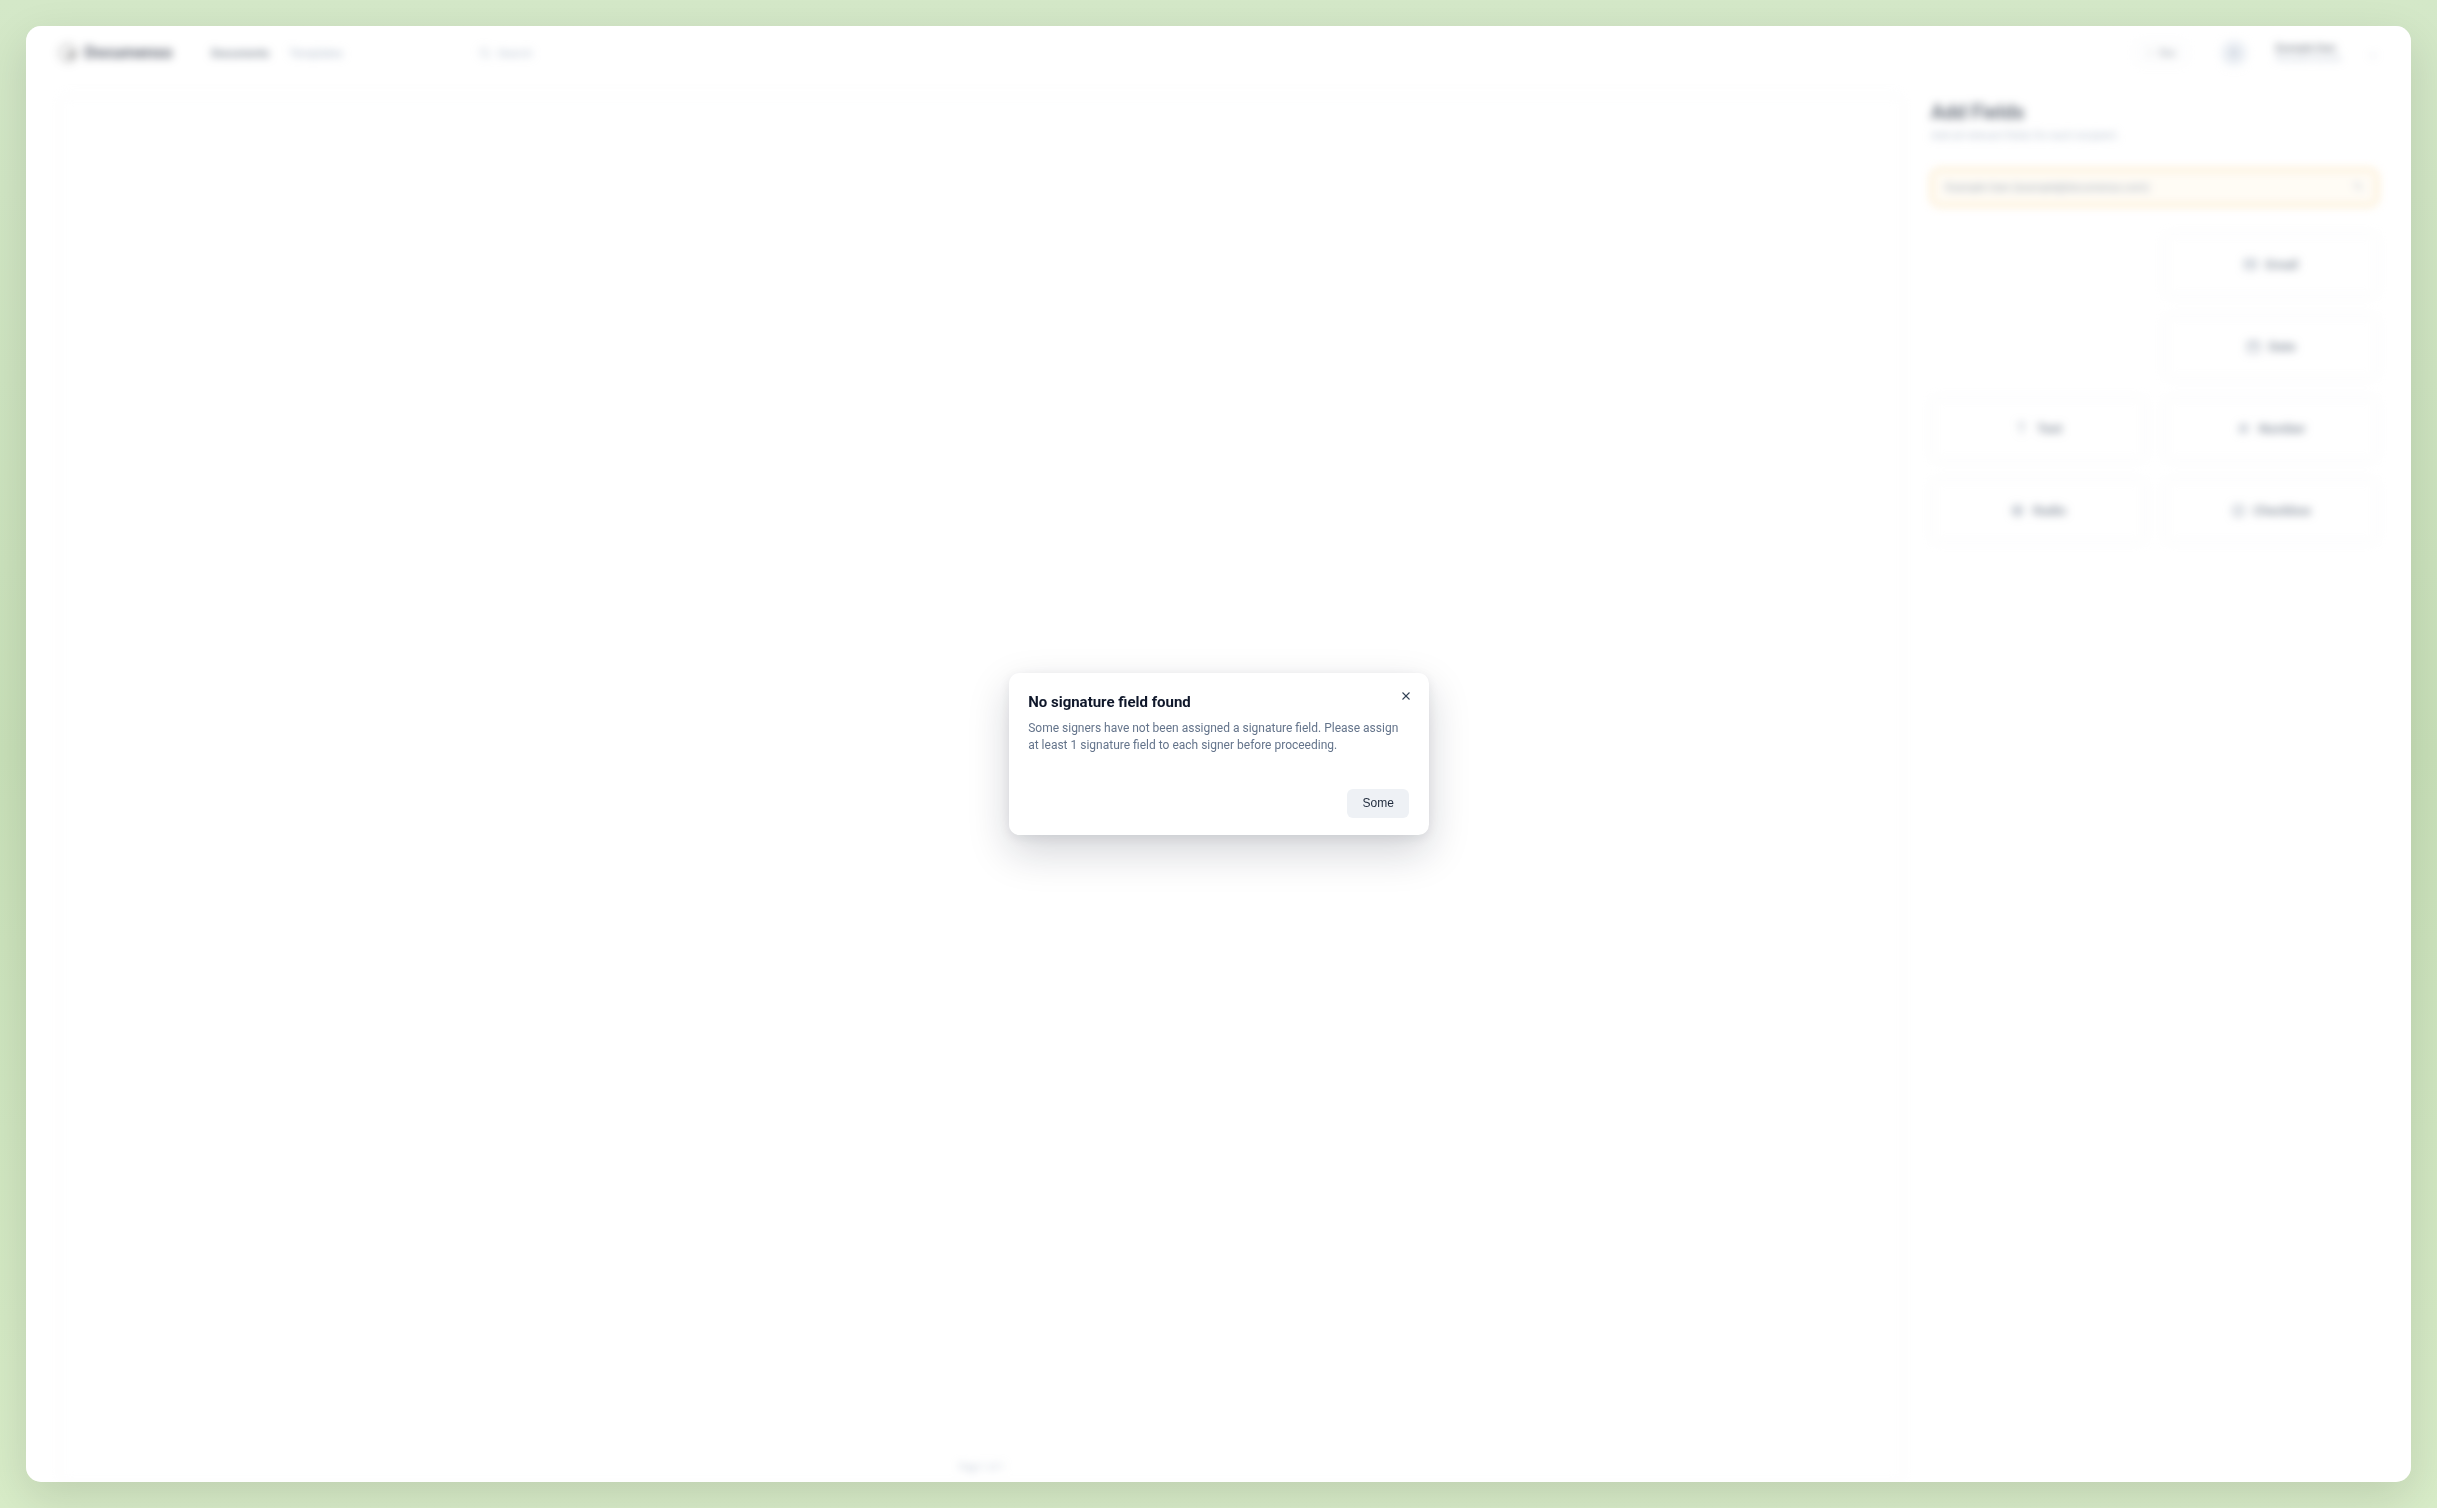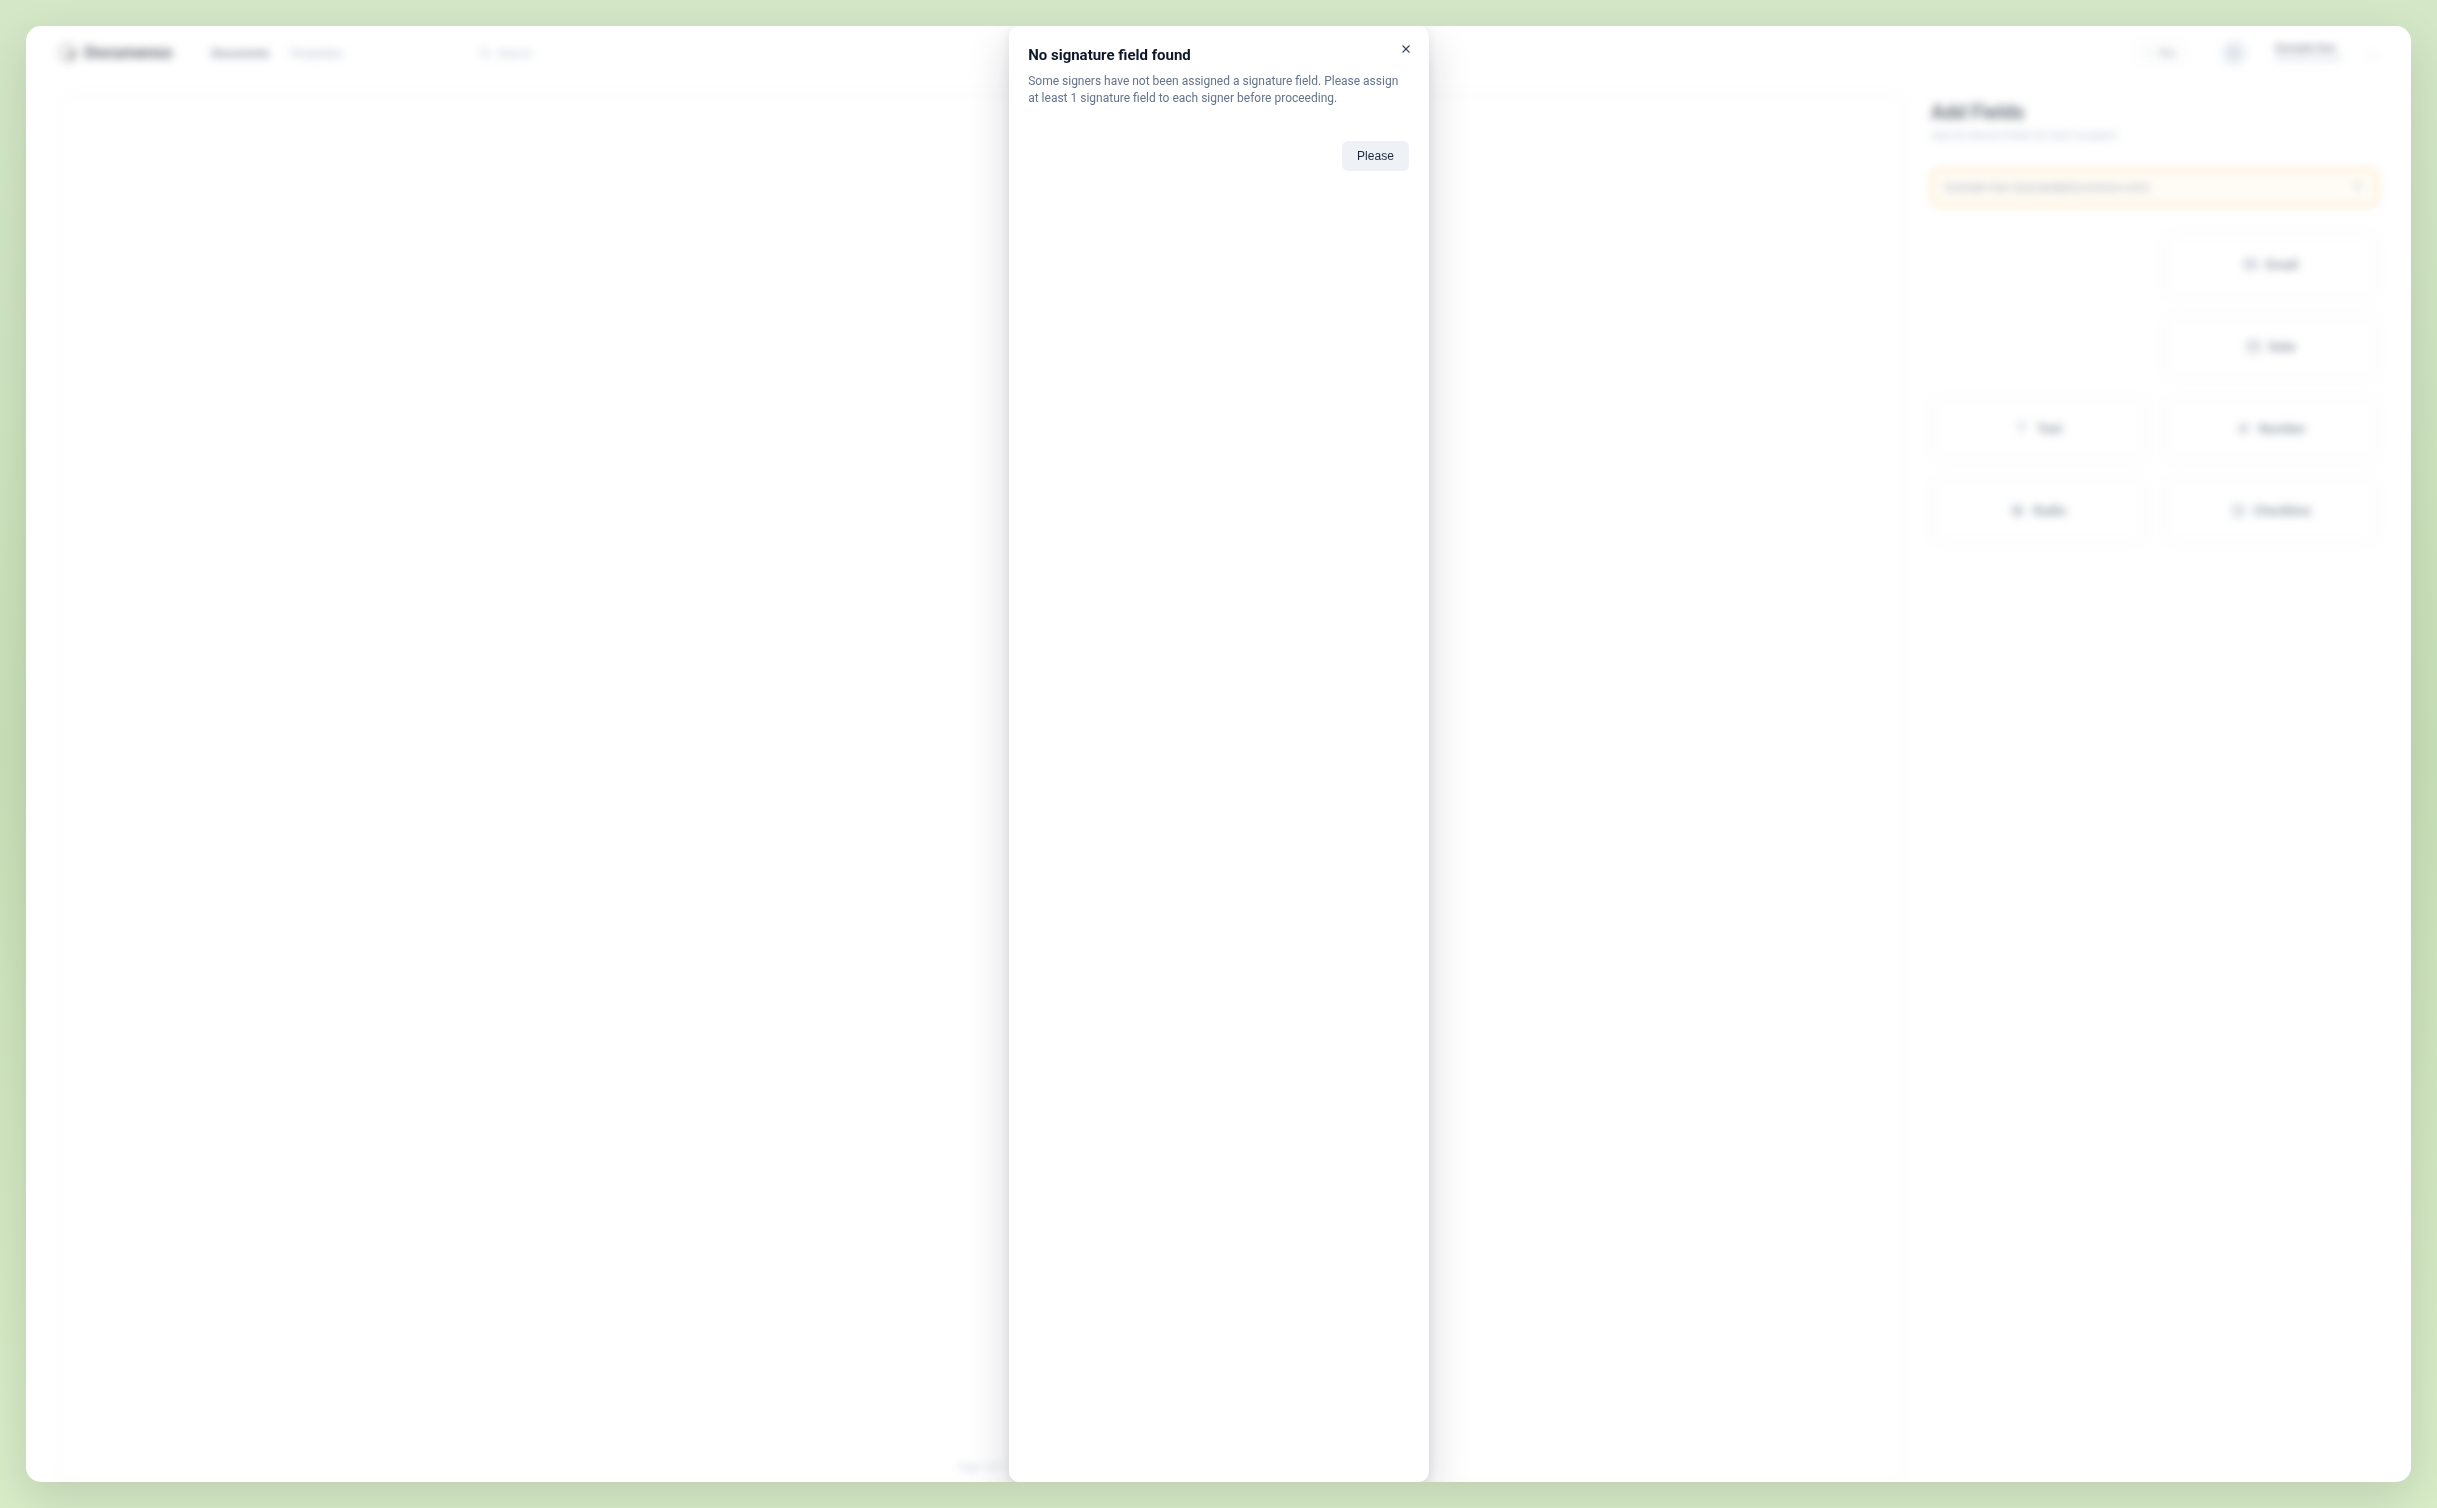--- a/index.html
+++ b/index.html
@@ -119,21 +119,21 @@
     font-weight: 600;
     font-size: 13px;
   }
   .field-card.empty { border: none; box-shadow: none; }
   .field-icon { width: 15px; height: 15px; stroke: #64748b; stroke-width: 2; fill: none; }
   
   .modal-overlay {
     position: absolute;
     inset: 0;
     background: rgba(255,255,255,0.35);
-    display: flex; justify-content: center;
+    display: flex; align-items: center; justify-content: center;
   }
   .modal {
     width: 420px;
     background: #fff;
     border-radius: 10.6px;
     padding: 19.7px 19.7px 16.7px;
     box-shadow: 0 16.7px 42px rgba(15,23,42,0.18), 0 3px 10.6px rgba(15,23,42,0.08);
     position: relative;
   }
   .modal-title { font-size: 15px; font-weight: 700; color: #0f172a; margin-bottom: 9px; }
@@ -266,19 +266,19 @@
     <div class="modal">
       <button class="modal-close-x">
         <svg width="12" height="12" viewBox="0 0 24 24" stroke="currentColor" stroke-width="2.2" fill="none">
             <line x1="5" y1="5" x2="19" y2="19"></line>
             <line x1="19" y1="5" x2="5" y2="19"></line>
           </svg>
       </button>
       <div class="modal-title">No signature field found</div>
       <div class="modal-body">Some signers have not been assigned a signature field. Please assign at least 1 signature field to each signer before proceeding.</div>
       <div class="modal-footer">
-        <button class="modal-close-btn">Please</button>
+        <button class="modal-close-btn">Some</button>
       </div>
     </div>
   </div>
 
 </div>
 
 
 </body></html>

